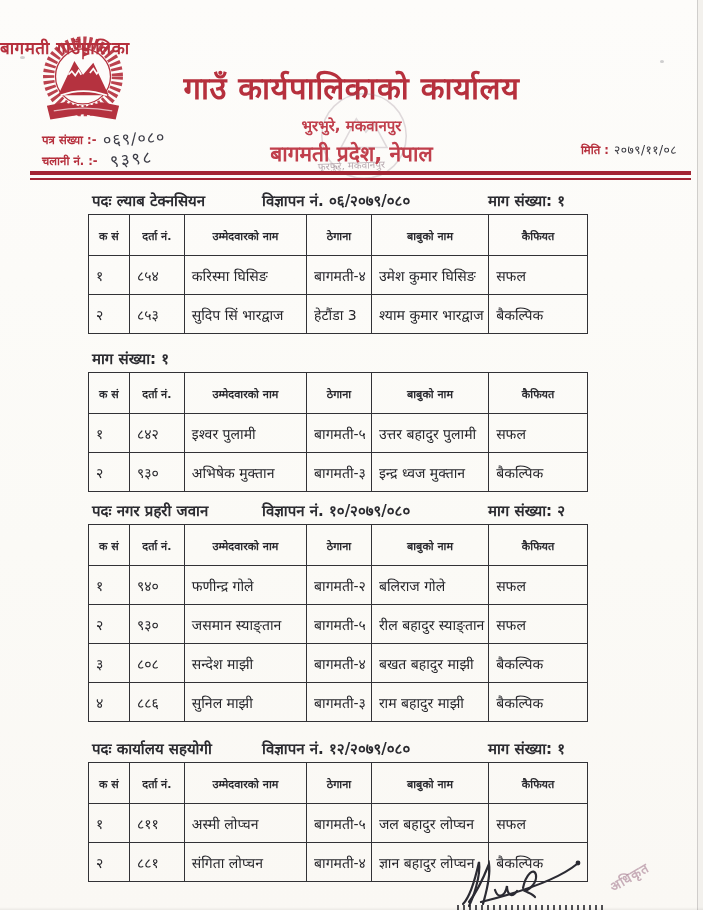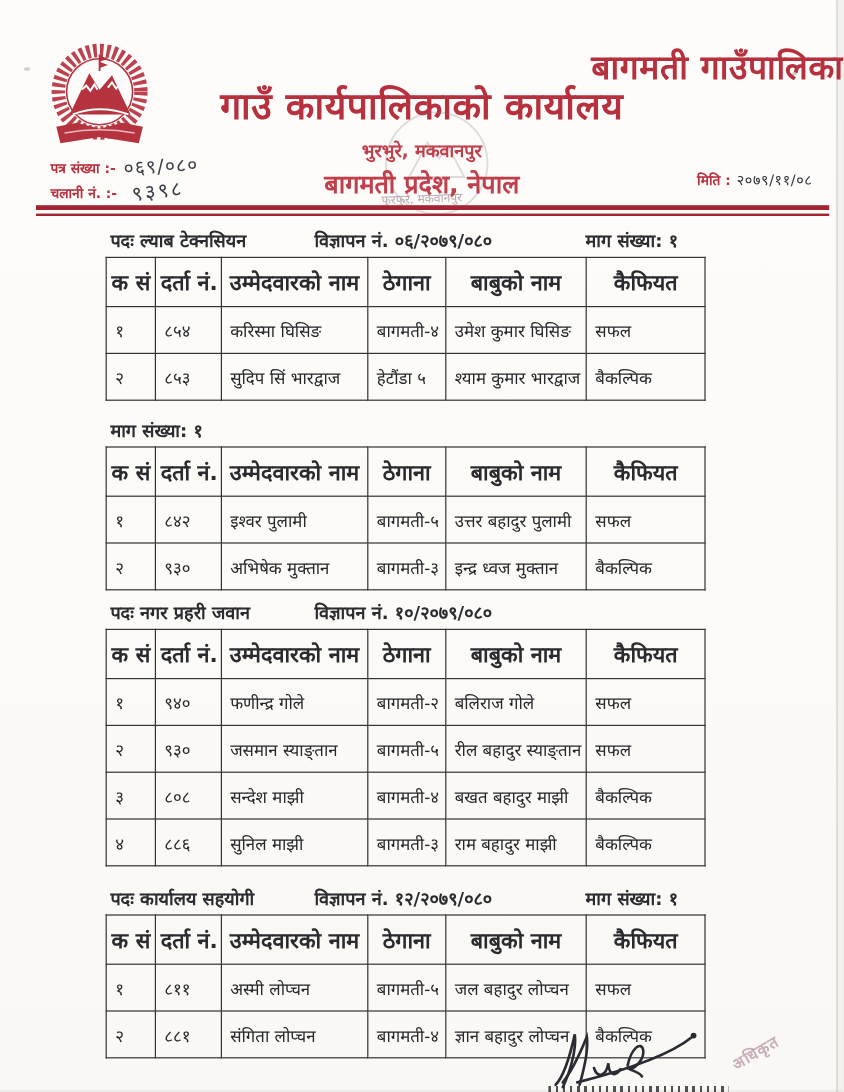--- a/index.html
+++ b/index.html
@@ -8,22 +8,22 @@
     background:linear-gradient(180deg,#fdfcfa 0%,#fbfaf6 60%,#faf8f4 100%);
     font-family:"DejaVu Sans","Liberation Sans",sans-serif;color:#26262b;
   }
   .edge-right{position:absolute;top:0;bottom:0;right:5px;width:1px;background:#c8c6c3;opacity:.85;}
   .edge-far{position:absolute;top:0;bottom:0;right:0;width:5px;background:#f3f1ed;}
   .edge-bottom{position:absolute;left:0;right:0;bottom:0;height:3px;background:linear-gradient(rgba(0,0,0,0),rgba(0,0,0,.06));}
   .speck{position:absolute;background:rgba(120,120,125,.35);border-radius:50%;}
 
   
   .logo{position:absolute;left:40px;top:30px;width:86px;height:110px;}
-  .title-main{position:absolute;top:36px;left:0;width:100%;text-align:right;
-    font-size:28px;font-weight:bold;color:#b6303d;letter-spacing:.5px;}
+  .title-main{position:absolute;top:36px;left:0;width:100%;text-align:left;
+    font-size:17px;font-weight:bold;color:#b6303d;letter-spacing:.5px;}
   .title-sub{position:absolute;top:66px;left:0;width:100%;text-align:center;
     font-size:31px;font-weight:bold;color:#b6303d;letter-spacing:.5px;}
   .addr{position:absolute;left:0;width:100%;text-align:center;font-weight:bold;color:#c03f4c;}
   .addr1{top:115px;font-size:15px;}
   .addr2{top:139px;font-size:21px;}
   .ghost-stamp{position:absolute;left:316px;top:88px;width:96px;height:96px;opacity:.30;pointer-events:none;}
   .ghost-text{position:absolute;left:0;top:158px;width:100%;text-align:center;
     font-size:10px;color:rgba(125,100,115,.55);transform:rotate(-2deg);}
   .meta-left{position:absolute;left:42px;top:129px;line-height:19px;white-space:nowrap;}
   .meta-right{position:absolute;right:26px;top:139px;white-space:nowrap;}
@@ -35,21 +35,21 @@
     border-top:4px solid #a32533;border-bottom:2px solid #a32533;}
 
   
   .content{position:absolute;left:88px;top:190px;width:500px;}
   .sec-head{display:flex;align-items:baseline;font-size:15px;font-weight:bold;color:#2b2b30;margin:0 0 4px 4px;}
   .sec-head .pos{width:170px;}
   .sec-head .adv{width:226px;}
   .sec-head .dem{flex:1;}
   table.results{width:100%;border-collapse:collapse;table-layout:fixed;background:transparent;}
   table.results th,table.results td{border:1.6px solid #323236;overflow:hidden;white-space:nowrap;}
-  table.results th{font-size:18px;font-weight:bold;height:40px;padding:0 4px;text-align:center;color:#2a2a2f;margin-left:24px;}
+  table.results th{font-size:11px;font-weight:bold;height:40px;padding:0 4px;text-align:center;color:#2a2a2f;margin-left:24px;}
   table.results td{font-size:14px;height:38px;padding:0 7px;text-align:left;color:#26262b;}
   td.c-sn{padding-left:13px;}
   section{margin-bottom:14px;}
   section.gap-sm{margin-bottom:8px;}
   section.gap-lg{margin-bottom:16px;}
 
   
   .sign-area{position:absolute;right:58px;top:852px;width:230px;height:58px;}
   .sign-svg{position:absolute;left:40px;top:0;}
   .sign-stamp{position:absolute;right:-6px;top:16px;transform:rotate(-30deg);
@@ -149,21 +149,21 @@
             <td>८५४</td>
             <td>करिस्मा घिसिङ</td>
             <td>बागमती-४</td>
             <td>उमेश कुमार घिसिङ</td>
             <td>सफल</td>
           </tr>
           <tr>
             <td class="c-sn">२</td>
             <td>८५३</td>
             <td>सुदिप सिं भारद्वाज</td>
-            <td>हेटौंडा ५</td>
+            <td>हेटौंडा 3</td>
             <td>श्याम कुमार भारद्वाज</td>
             <td>बैकल्पिक</td>
           </tr>
         </tbody>
       </table>
     </section>
 
     <section class="gap-sm">
       <div class="sec-head">
         <span class="dem">माग संख्या: १</span>
@@ -205,20 +205,21 @@
             <td>बैकल्पिक</td>
           </tr>
         </tbody>
       </table>
     </section>
 
     <section class="gap-lg">
       <div class="sec-head">
         <span class="pos">पदः नगर प्रहरी जवान</span>
         <span class="adv">विज्ञापन नं. १०/२०७९/०८०</span>
+        <span class="dem">माग संख्या: २</span>
       </div>
       <table class="results">
         <colgroup>
             <col style="width:8.2%">
             <col style="width:11%">
             <col style="width:24.5%">
             <col style="width:13%">
             <col style="width:23.5%">
             <col style="width:19.8%">
           </colgroup>

